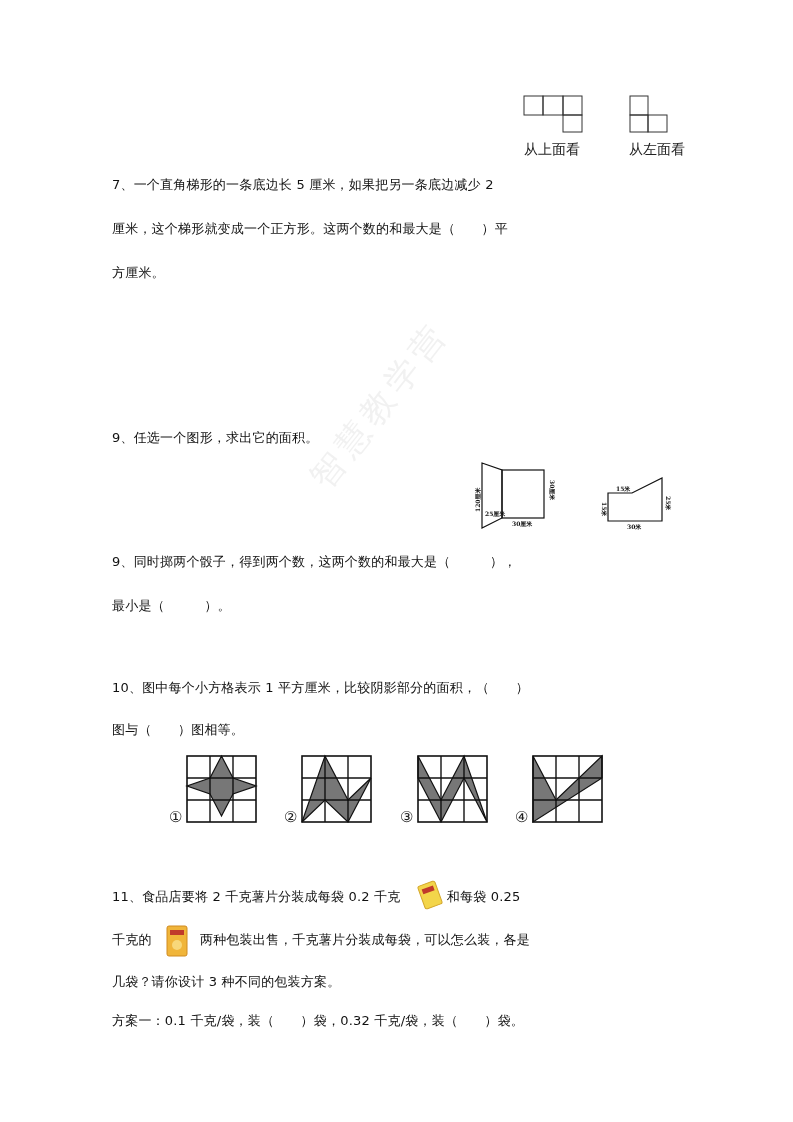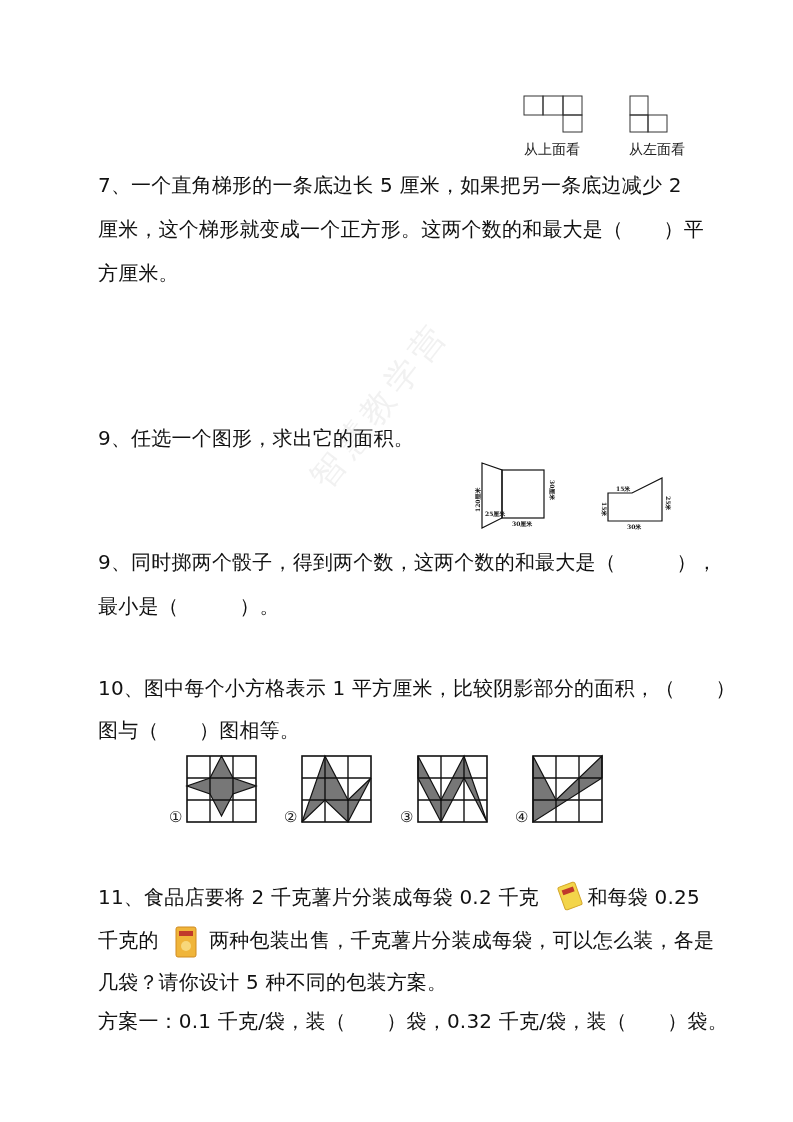--- a/index.html
+++ b/index.html
@@ -1,18 +1,18 @@
 <!DOCTYPE html>
 <html><head>
 <meta charset="utf-8">
 <style>
   html, body { margin:0; padding:0; background:#ffffff; }
   body { width:793px; height:1122px; position:relative; overflow:hidden;
          font-family:"DejaVu Sans", "Liberation Sans", sans-serif; color:#111; }
-  .line { position:absolute; left:98px; font-size:20px; line-height:24px; white-space:nowrap; letter-spacing:0.2px; }
+  .line { position:absolute; left:112px; font-size:13px; line-height:24px; white-space:nowrap; letter-spacing:0.2px; }
   .fig { position:absolute; }
   .caption { position:absolute; font-size:14px; color:#222; }
   .watermark { position:absolute; left:300px; top:470px; font-size:34px; color:rgba(200,200,200,0.25);
                transform:rotate(-52deg); transform-origin:left top; letter-spacing:6px; }
   .chip { display:inline-block; vertical-align:middle; position:relative; }
 </style>
 </head>
 <body>
 
 <svg class="fig" style="left:522px;top:94px" width="65" height="40" viewBox="0 0 65 40">
@@ -125,14 +125,14 @@
 <div class="line" style="top:928px">
   <span>千克的</span>
   <span class="chip" style="width:30px;height:24px;margin:0 6px 0 8px;top:-4px">
     <svg width="26" height="32" viewBox="0 0 26 32">
         <rect x="3" y="1" width="20" height="30" rx="2" fill="#f0b53a" stroke="#d08b20" stroke-width="1"></rect>
         <rect x="6" y="5" width="14" height="5" fill="#c0392b"></rect>
         <circle cx="13" cy="20" r="5" fill="#f8d87a"></circle>
       </svg>
   </span><span>两种包装出售，千克薯片分装成每袋，可以怎么装，各是</span>
 </div>
-<div class="line" style="top:970px">几袋？请你设计 5 种不同的包装方案。</div>
+<div class="line" style="top:970px">几袋？请你设计 3 种不同的包装方案。</div>
 <div class="line" style="top:1009px">方案一：0.1 千克/袋，装（　　）袋，0.32 千克/袋，装（　　）袋。</div>
 
 </body></html>

